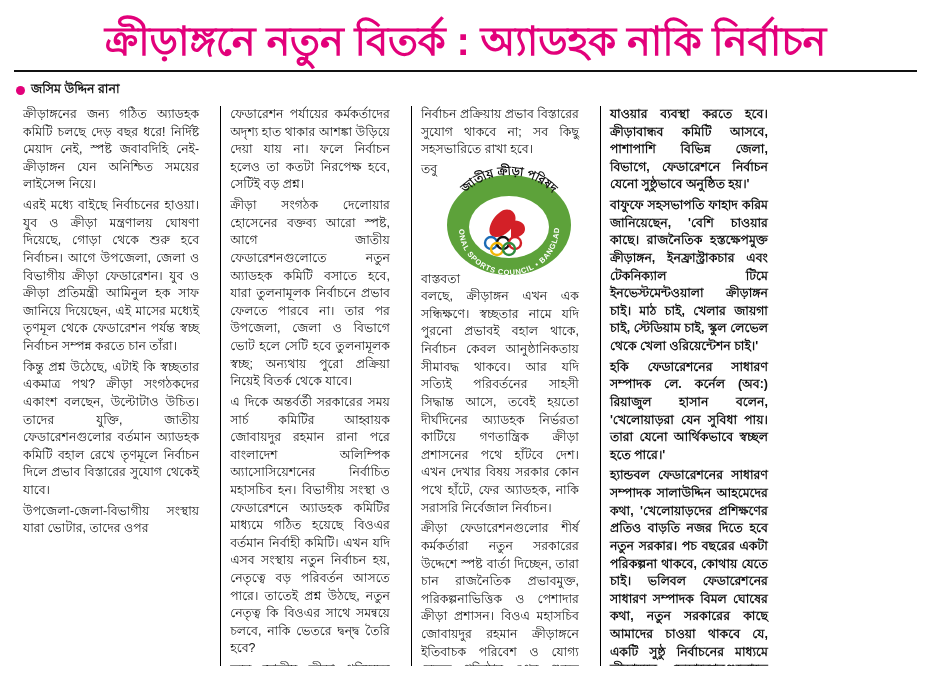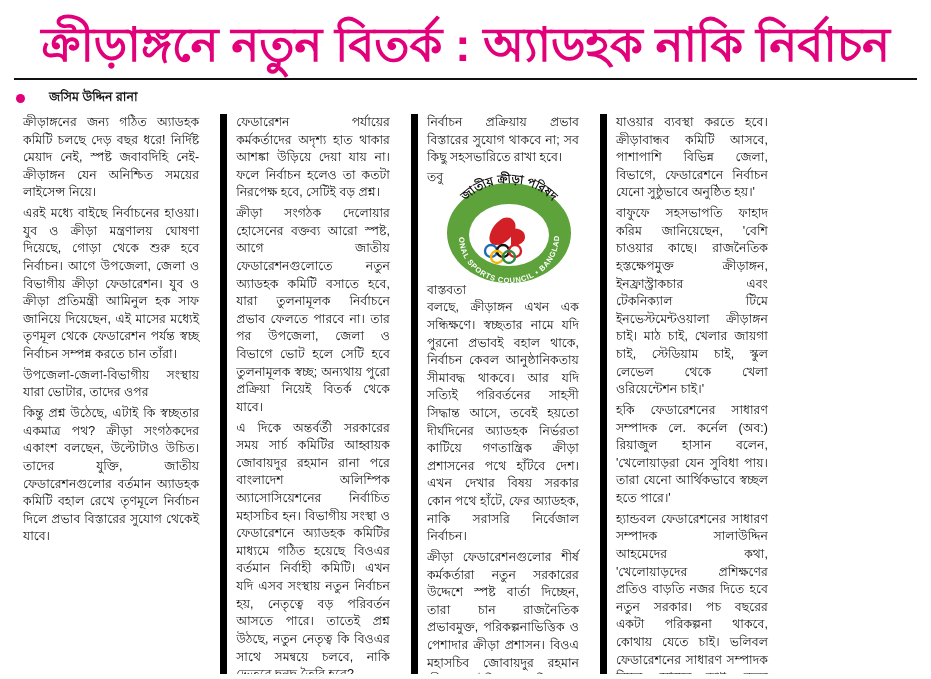--- a/index.html
+++ b/index.html
@@ -18,36 +18,36 @@
     position: relative;
     width: 931px;
     height: 679px;
     box-sizing: border-box;
     padding: 10px 14px 6px 14px;
     background: #ffffff;
   }
   .headline {
     text-align: center;
     color: #e2007a;
-    font-size: 47px;
+    font-size: 40px;
     font-weight: bold;
     line-height: 1.15;
     letter-spacing: -0.2px;
     margin: 8px 0 6px 0;
     white-space: nowrap;
   }
   .rule {
     border: 0;
     border-top: 2px solid #111111;
     margin: 6px 0 8px 0;
   }
   .byline-row {
     display: flex;
     align-items: center;
-    gap: 24px;
+    gap: 6px;
     margin: 0 0 6px 2px;
   }
   .byline-bullet {
     width: 9px;
     height: 9px;
     background: #e2007a;
     border-radius: 50%;
     display: inline-block;
     flex: 0 0 auto;
   }
@@ -65,26 +65,26 @@
     position: relative;
     box-sizing: border-box;
     padding: 0 9px;
     font-size: 12.4px;
     line-height: 1.42;
     text-align: justify;
     color: #111111;
     overflow: hidden;
   }
   .col + .col {
-    border-left: 7px solid #000000;
+    border-left: 1px solid #000000;
   }
   .col-1 { width: 21.5%; }
   .col-2 { width: 19.8%; }
   .col-3 { width: 19.6%; }
-  .col-4 { width: 19.6%; }
+  .col-4 { width: 19.6%; font-weight: bold; }
   .col p {
     margin: 0 0 0.18em 0;
     text-indent: 0;
   }
   .col p + p {
     margin-top: 0.25em;
   }
   .emblem-wrap {
     float: right;
     width: 152px;
@@ -115,22 +115,22 @@
     <span class="byline-bullet"></span>
     <span class="byline-name">জসিম উদ্দিন রানা</span>
   </div>
 
   <div class="columns">
 
     <div class="col col-1">
       <div class="body">
         <p>ক্রীড়াঙ্গনের জন্য গঠিত অ্যাডহক কমিটি চলছে দেড় বছর ধরে! নির্দিষ্ট মেয়াদ নেই, স্পষ্ট জবাবদিহি নেই­- ক্রীড়াঙ্গন যেন অনিশ্চিত সময়ের লাইসেন্স নিয়ে।</p>
         <p>এরই মধ্যে বাইছে নির্বাচনের হাওয়া। যুব ও ক্রীড়া মন্ত্রণালয় ঘোষণা দিয়েছে, গোড়া থেকে শুরু হবে নির্বাচন। আগে উপজেলা, জেলা ও বিভাগীয় ক্রীড়া ফেডারেশন। যুব ও ক্রীড়া প্রতিমন্ত্রী আমিনুল হক সাফ জানিয়ে দিয়েছেন, এই মাসের মধ্যেই তৃণমূল থেকে ফেডারেশন পর্যন্ত স্বচ্ছ নির্বাচন সম্পন্ন করতে চান তাঁরা।</p>
+        <p>কিন্তু প্রশ্ন উঠেছে, এটাই কি স্বচ্ছতার একমাত্র পথ? ক্রীড়া সংগঠকদের একাংশ বলছেন, উল্টোটাও উচিত। তাদের যুক্তি, জাতীয় ফেডারেশনগুলোর বর্তমান অ্যাডহক কমিটি বহাল রেখে তৃণমূলে নির্বাচন দিলে প্রভাব বিস্তারের সুযোগ থেকেই যাবে।</p>
         <p>উপজেলা-জেলা-বিভাগীয় সংস্থায় যারা ভোটার, তাদের ওপর</p>
-        <p>কিন্তু প্রশ্ন উঠেছে, এটাই কি স্বচ্ছতার একমাত্র পথ? ক্রীড়া সংগঠকদের একাংশ বলছেন, উল্টোটাও উচিত। তাদের যুক্তি, জাতীয় ফেডারেশনগুলোর বর্তমান অ্যাডহক কমিটি বহাল রেখে তৃণমূলে নির্বাচন দিলে প্রভাব বিস্তারের সুযোগ থেকেই যাবে।</p>
       </div>
     </div>
 
     <div class="col col-2">
       <div class="body">
         <p>ফেডারেশন পর্যায়ের কর্মকর্তাদের অদৃশ্য হাত থাকার আশঙ্কা উড়িয়ে দেয়া যায় না। ফলে নির্বাচন হলেও তা কতটা নিরপেক্ষ হবে, সেটিই বড় প্রশ্ন।</p>
         <p>ক্রীড়া সংগঠক দেলোয়ার হোসেনের বক্তব্য আরো স্পষ্ট, আগে জাতীয় ফেডারেশনগুলোতে নতুন অ্যাডহক কমিটি বসাতে হবে, যারা তুলনামূলক নির্বাচনে প্রভাব ফেলতে পারবে না। তার পর উপজেলা, জেলা ও বিভাগে ভোট হলে সেটি হবে তুলনামূলক স্বচ্ছ; অন্যথায় পুরো প্রক্রিয়া নিয়েই বিতর্ক থেকে যাবে।</p>
         <p>এ দিকে অন্তর্বর্তী সরকারের সময় সার্চ কমিটির আহ্বায়ক জোবায়দুর রহমান রানা পরে বাংলাদেশ অলিম্পিক অ্যাসোসিয়েশনের নির্বাচিত মহাসচিব হন। বিভাগীয় সংস্থা ও ফেডারেশনে অ্যাডহক কমিটির মাধ্যমে গঠিত হয়েছে বিওএর বর্তমান নির্বাহী কমিটি। এখন যদি এসব সংস্থায় নতুন নির্বাচন হয়, নেতৃত্বে বড় পরিবর্তন আসতে পারে। তাতেই প্রশ্ন উঠছে, নতুন নেতৃত্ব কি বিওএর সাথে সমন্বয়ে চলবে, নাকি ভেতরে দ্বন্দ্ব তৈরি হবে?</p>
         <p>তবে জাতীয় ক্রীড়া পরিষদের পরিচালক (ক্রীড়া) মো: আমিনুল এহসান এতটা উদ্বিগ্ন নন। তার দাবি,</p>
       </div>

